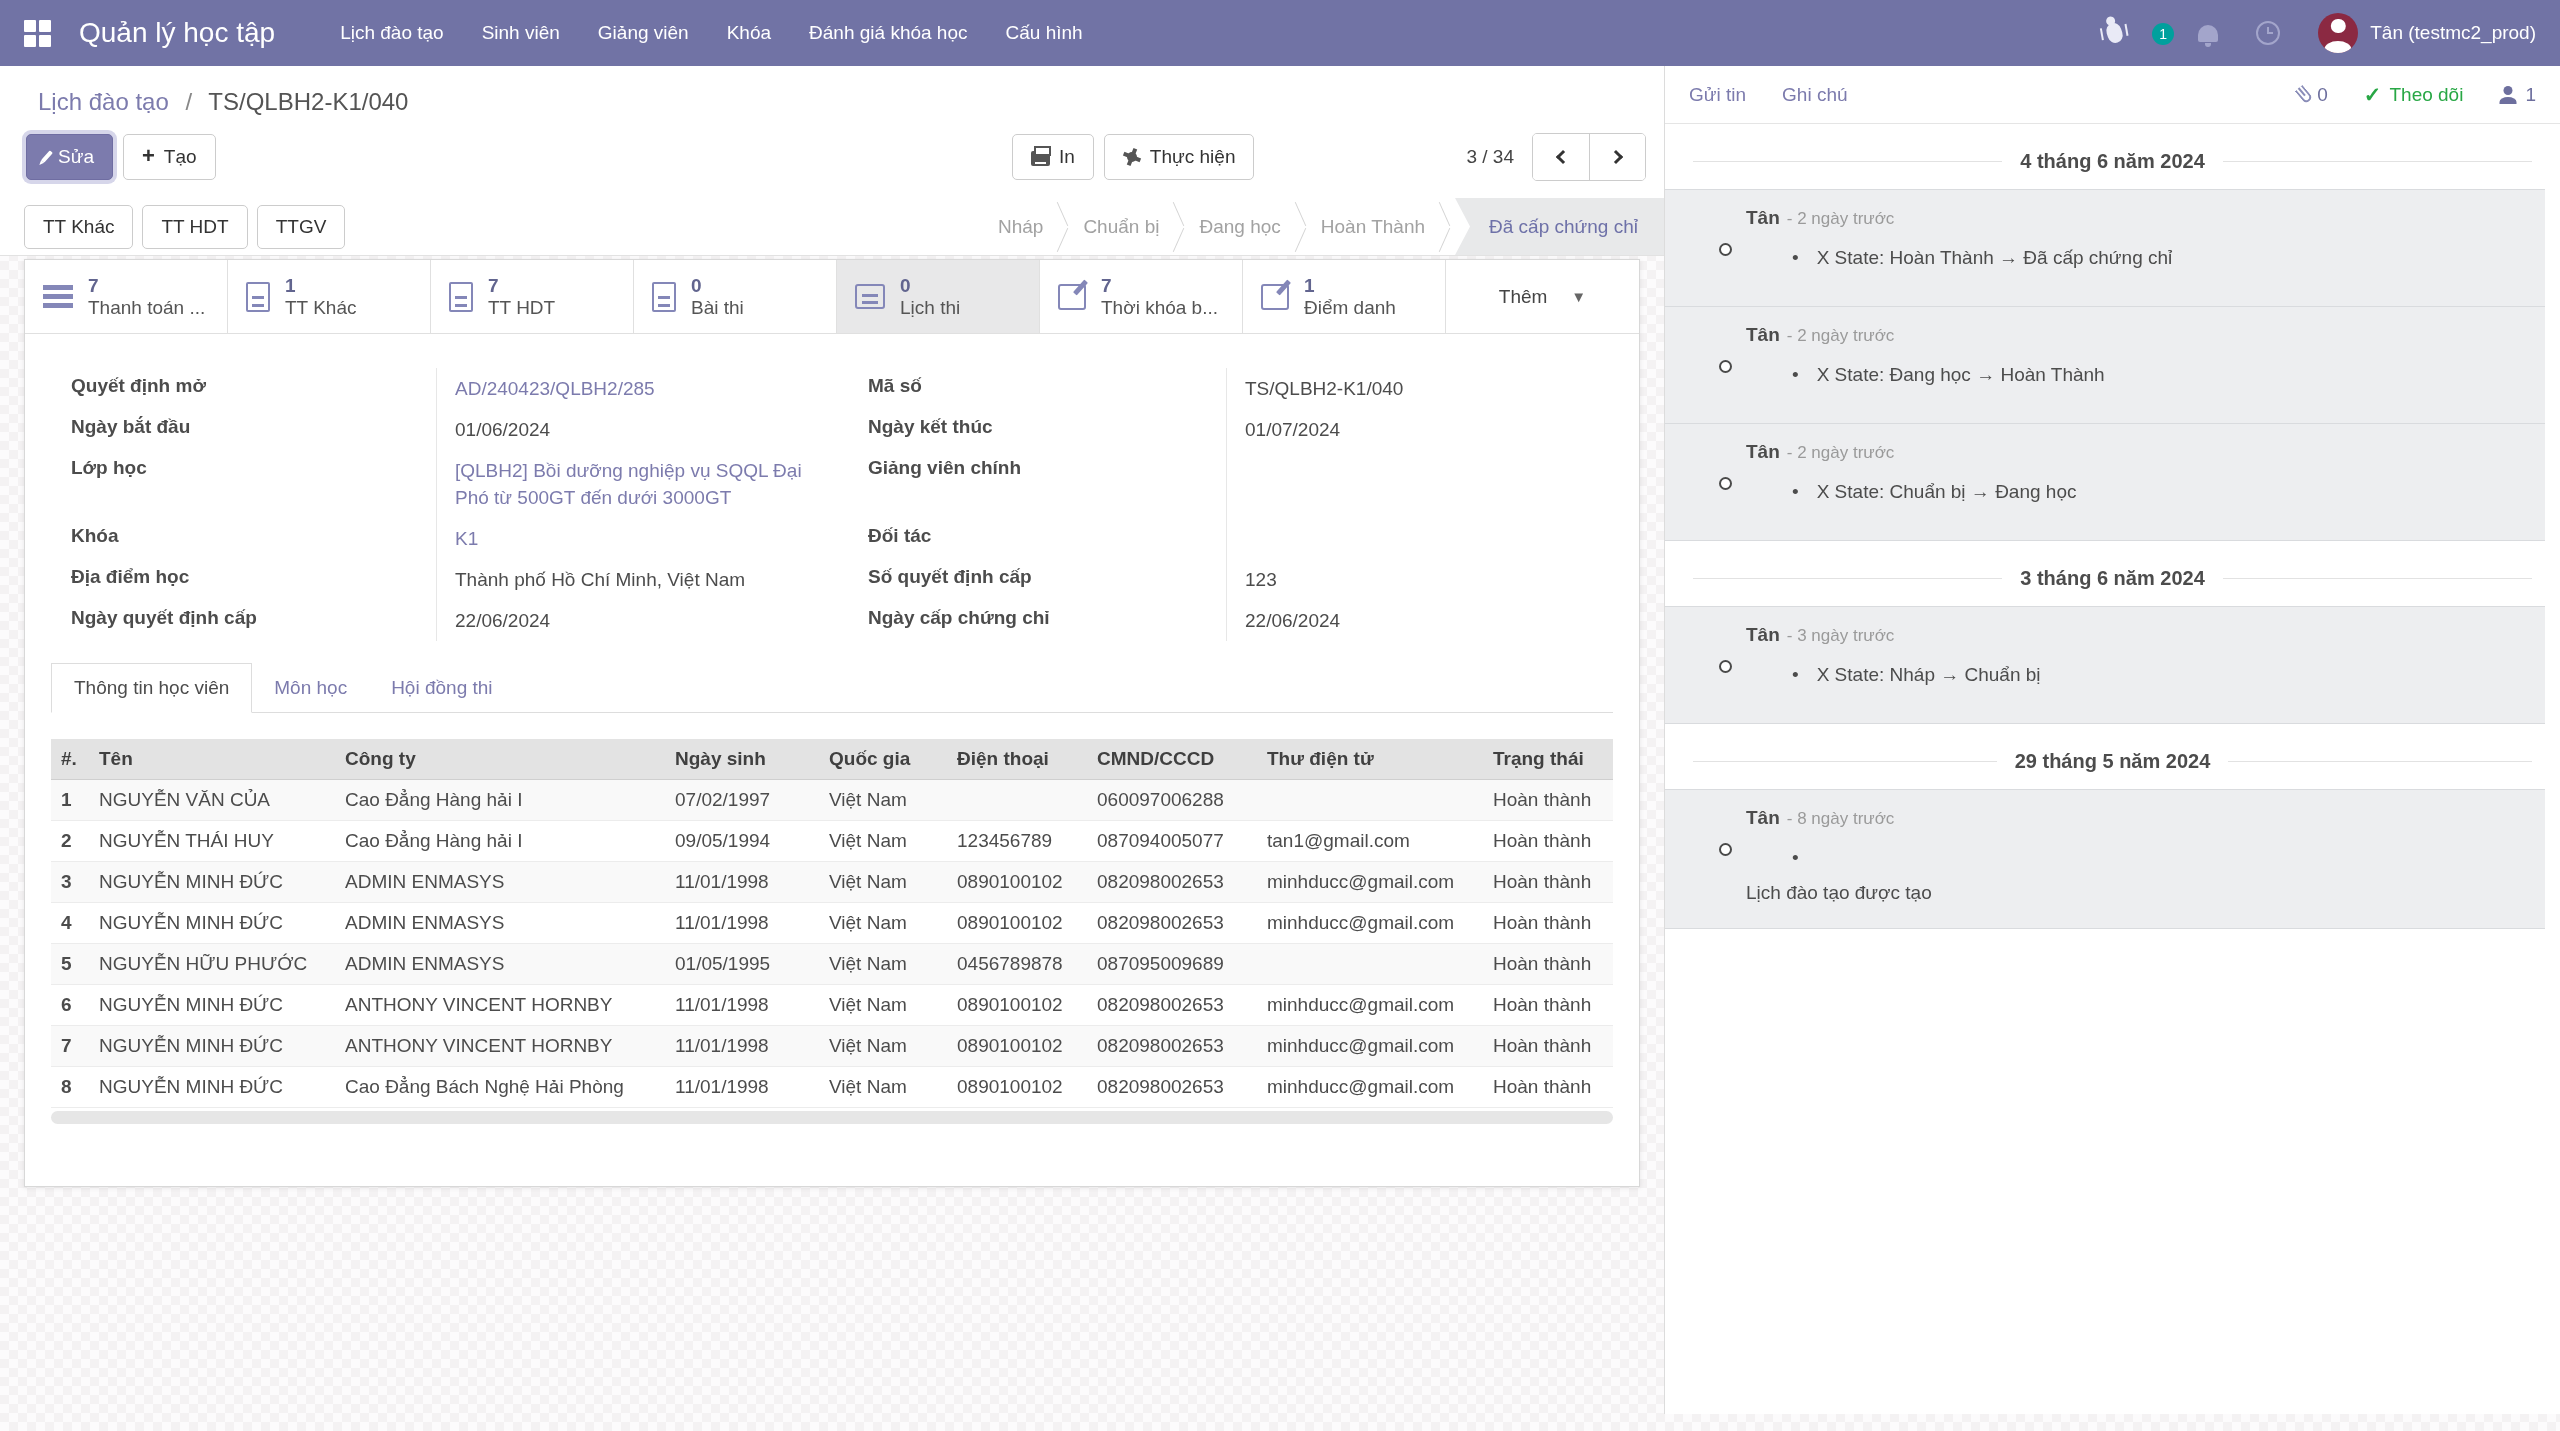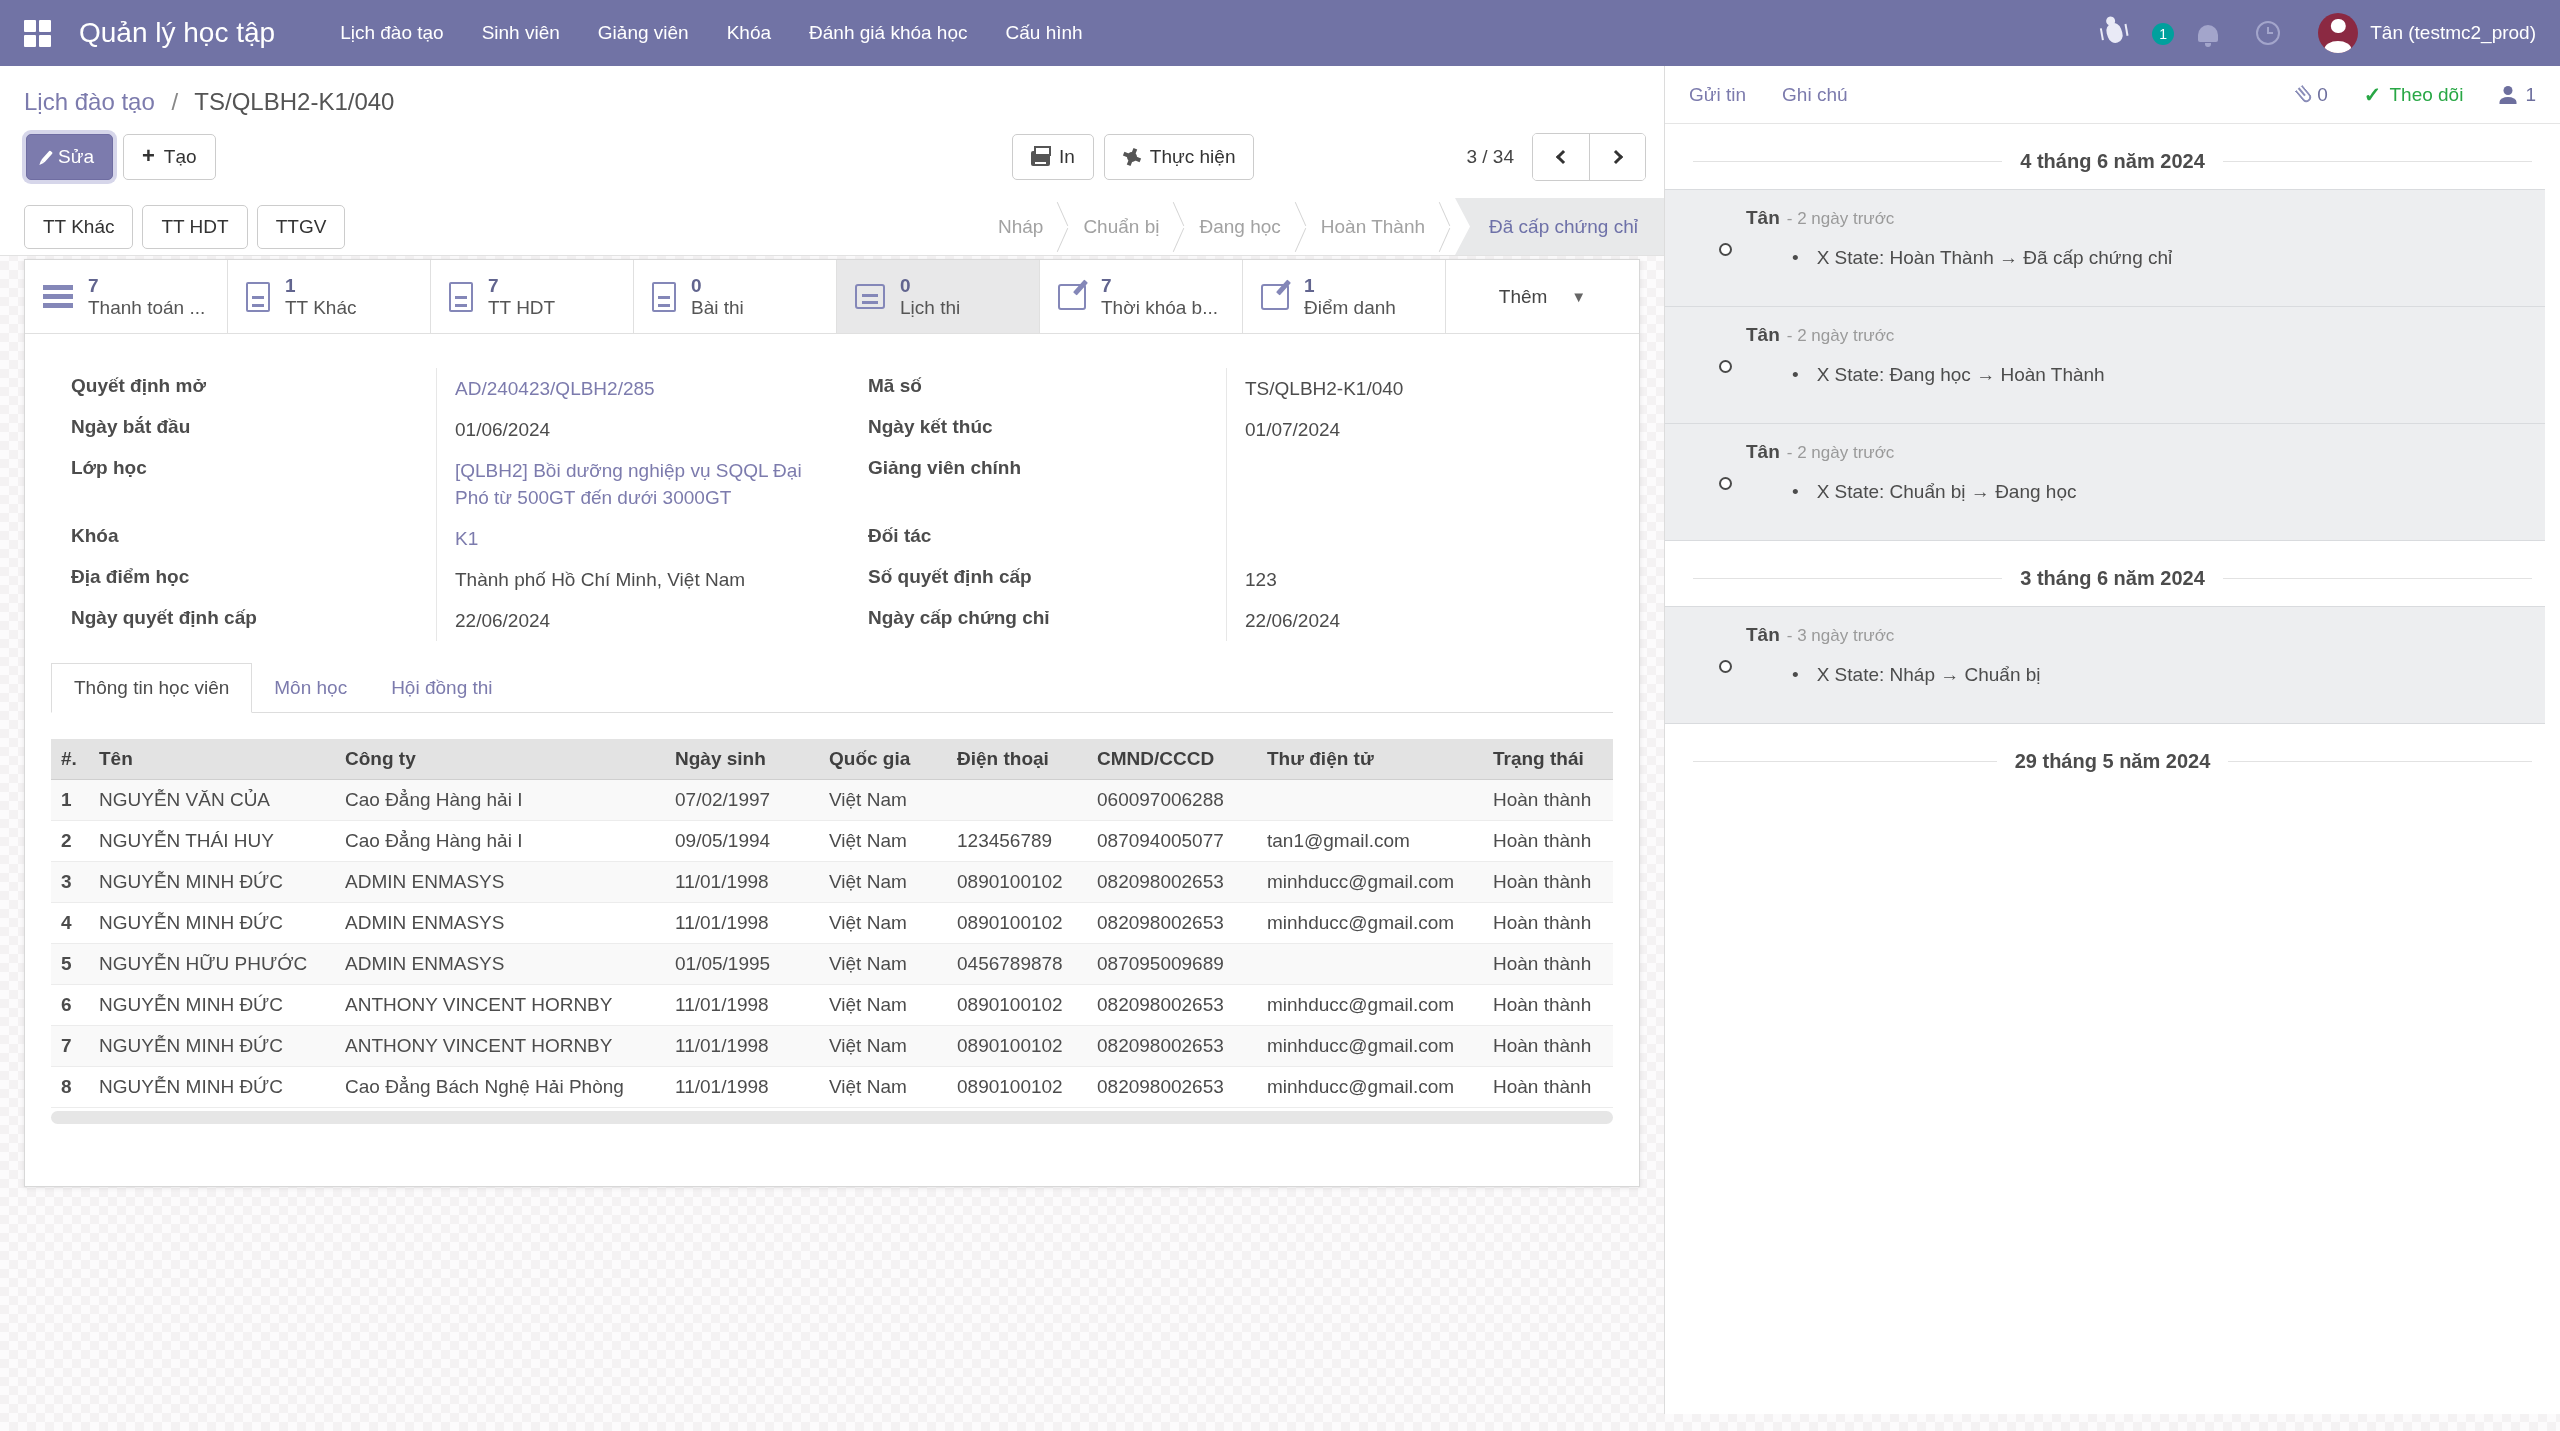--- a/index.html
+++ b/index.html
@@ -32,21 +32,21 @@
   .icon-clock::after{content:"";position:absolute;left:9px;top:9px;width:6px;height:2px;background:#a3a5cb;}
   .avatar{border-radius:50%;background:#8b2942;position:relative;overflow:hidden;flex:none;}
   .avatar::before{content:"";position:absolute;top:15%;left:50%;transform:translateX(-50%);width:36%;height:36%;border-radius:50%;background:#fff;}
   .avatar::after{content:"";position:absolute;bottom:-12%;left:50%;transform:translateX(-50%);width:68%;height:42%;border-radius:50% 50% 0 0;background:#fff;}
   .nav-user{display:flex;align-items:center;gap:12px;font-size:19px;}
   .nav-user .avatar{width:40px;height:40px;}
 
   
   .left-pane{position:absolute;top:66px;left:0;width:1664px;}
   .control-panel{background:#fff;}
-  .breadcrumb{padding:22px 24px 4px;font-size:24px;}
+  .breadcrumb{padding:22px 38px 4px;font-size:24px;}
   .crumb-link{color:#7c7bad;cursor:pointer;}
   .crumb-sep{color:#888;margin:0 10px;}
   .crumb-current{color:#545454;}
   .cp-buttons{display:flex;align-items:center;padding:14px 26px 18px;position:relative;}
   .btn{font-size:19px;height:46px;padding:0 18px;border:1px solid #ccc;background:#fff;border-radius:5px;color:#333;display:inline-flex;align-items:center;gap:9px;cursor:pointer;white-space:nowrap;}
   .btn-primary{background:#7c7bad;border-color:#6f6da2;color:#fff;box-shadow:0 0 0 4px #d6d6ea;}
   .pencil{display:inline-block;width:4px;height:13px;background:currentColor;border-radius:1px;transform:rotate(42deg);position:relative;top:-1px;}
   .pencil::after{content:"";position:absolute;bottom:-5px;left:-0px;border-left:2px solid transparent;border-right:2px solid transparent;border-top:5px solid currentColor;}
   .plus-glyph{font-weight:700;font-size:22px;line-height:1;position:relative;top:-1px;}
   .mid-btns{position:absolute;left:1012px;display:flex;gap:10px;}
@@ -606,15 +606,28 @@
             <div class="msg-plain"></div>
           </span>
         </div>
       </div>
 
     <div class="date-sep">
       <span class="line"></span>
         <span class="date-text">29 tháng 5 năm 2024</span>
         <span class="line"></span>
     </div>
+    <div>
+
+        <div class="msg">
+          <span class="avatar-wrap">
+            <span class="avatar"></span><span class="status-dot"></span>
+          </span>
+          <span class="msg-body">
+            <span class="msg-author">Tân</span><span class="msg-ago">- 8 ngày trước</span>
+            <div class="msg-tracking"></div>
+            <div class="msg-plain">Lịch đào tạo được tạo</div>
+          </span>
+        </div>
+      </div>
 
   </div>
 </div>
 
 </body></html>

